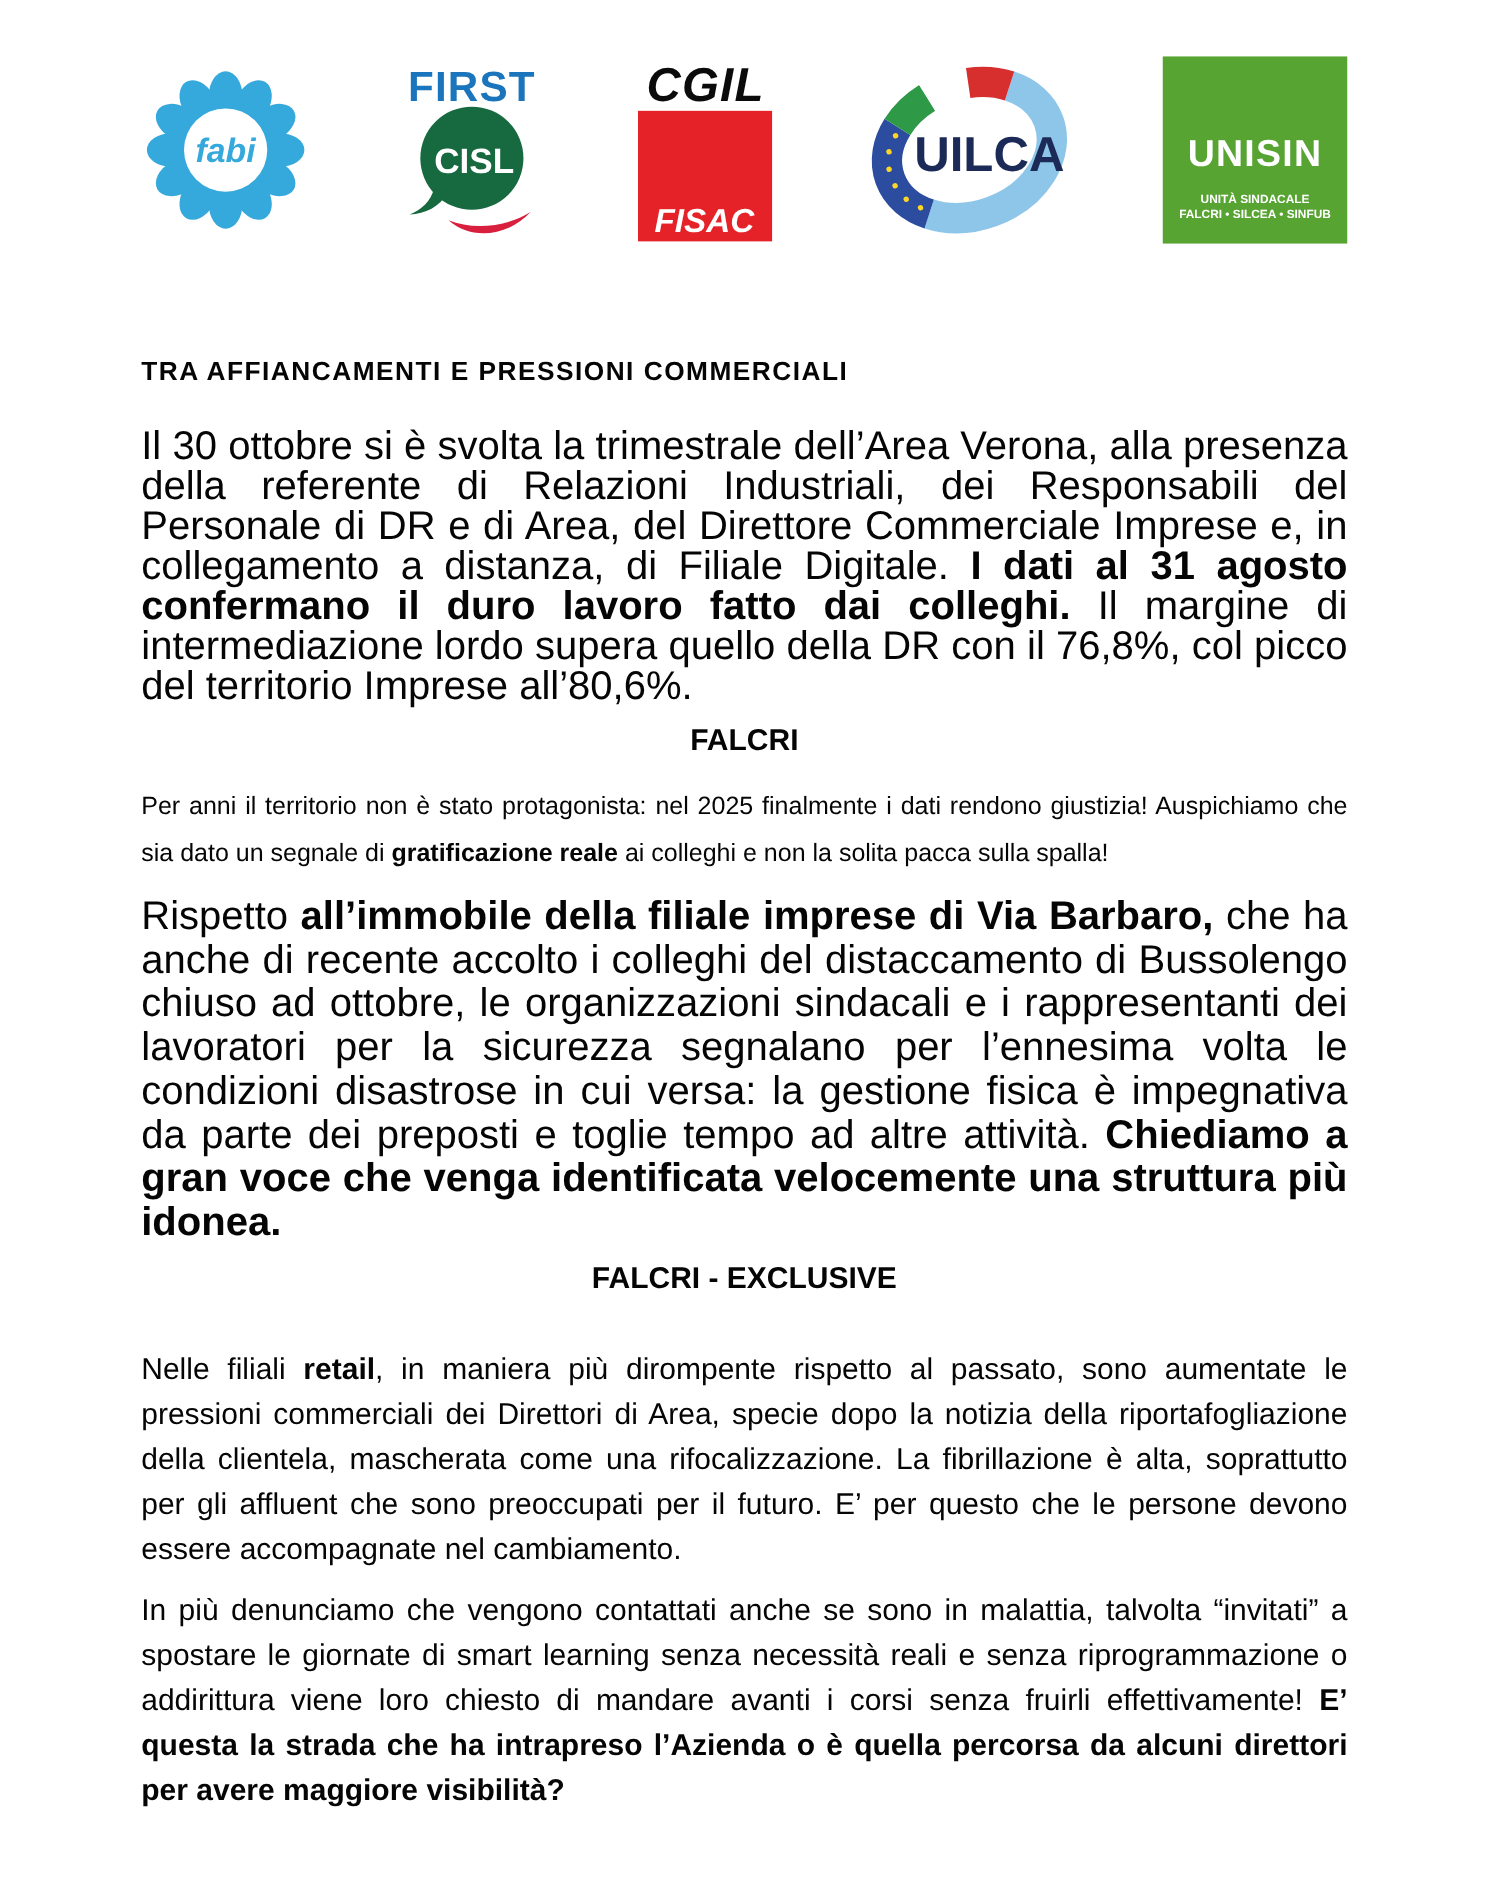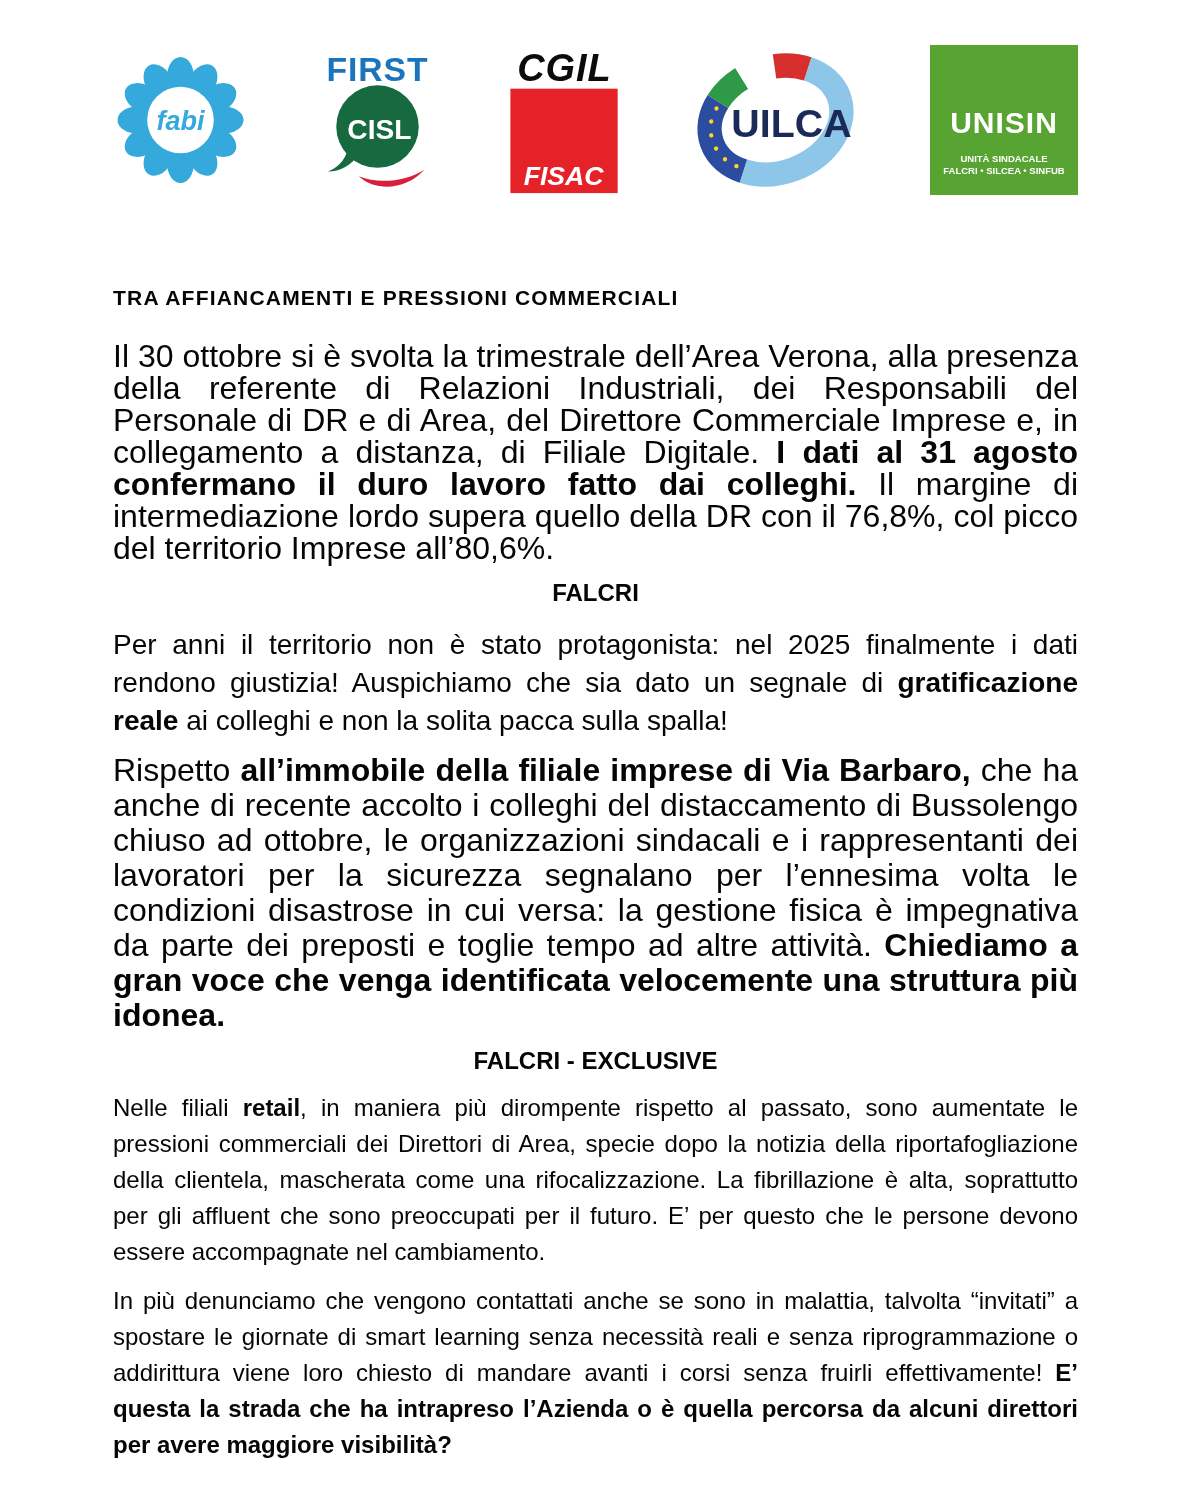--- a/index.html
+++ b/index.html
@@ -22,24 +22,24 @@
     text-align:left;letter-spacing:1.2px;
   }
   p{margin:0;text-align:justify;}
   .p-intro{margin-top:27px;font-size:32px;line-height:32px;}
   .p-emph{
     margin-top:7px;font-size:25px;font-weight:700;line-height:38px;
     text-decoration:underline;text-decoration-thickness:3px;text-underline-offset:4px;
   }
   h2{margin:0;text-align:center;font-size:24px;font-weight:700;line-height:30px;}
   .h-imprese{margin-top:14px;}
-  .p-imprese1{margin-top:18px;font-size:28px;line-height:38px;}
+  .p-imprese1{margin-top:18px;font-size:20px;line-height:38px;}
   .p-imprese2{margin-top:13px;font-size:32px;line-height:35px;}
   .h-retail{margin-top:13px;}
-  .p-retail1{margin-top:14px;font-size:24px;line-height:36px;}
+  .p-retail1{margin-top:40px;font-size:24px;line-height:36px;}
   .p-retail2{margin-top:13px;font-size:24px;line-height:36px;}
   .bold{font-weight:700;}
   svg text{font-family:"Liberation Sans","DejaVu Sans",sans-serif;}
 </style>
 </head>
 <body>
 
 <div class="page">
 
   <header class="logos">

